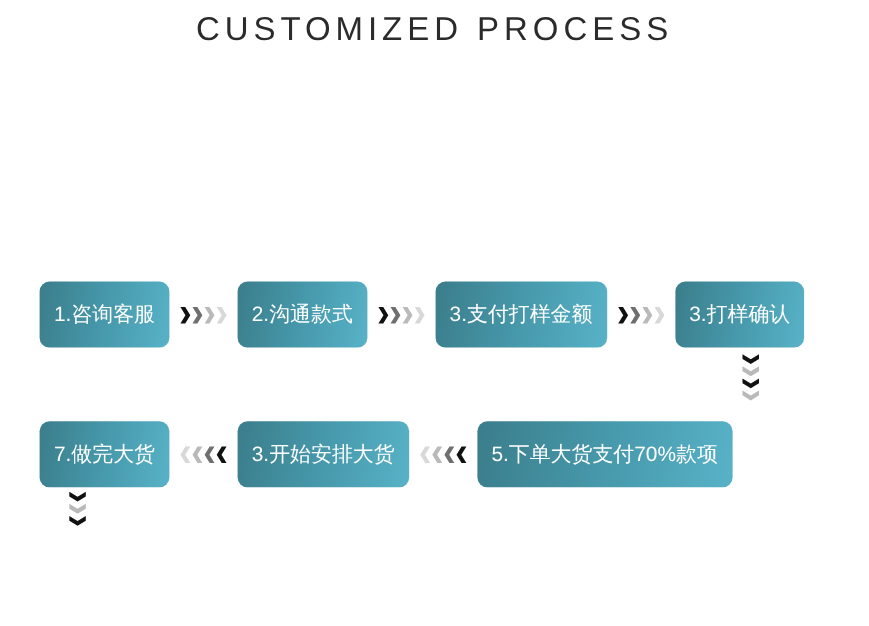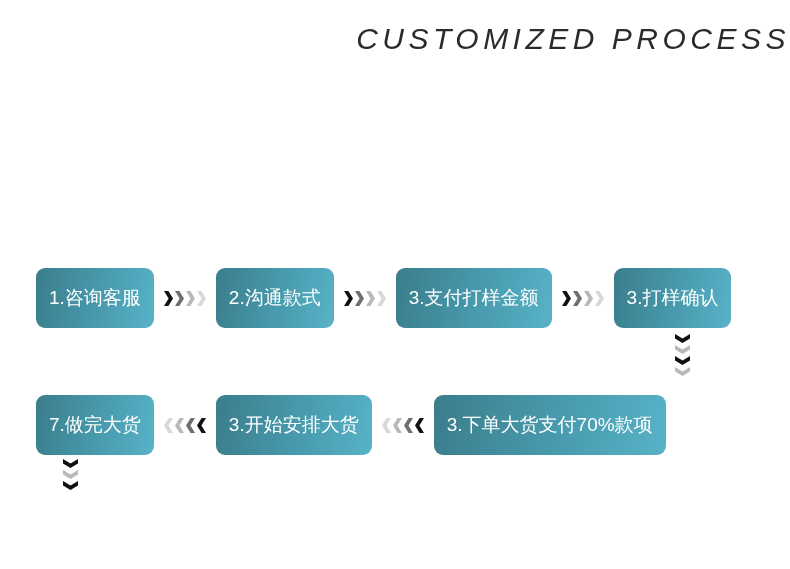--- a/index.html
+++ b/index.html
@@ -10,23 +10,22 @@
     width: 790px;
     height: 569px;
     background: #ffffff;
     font-family: "Liberation Sans", "DejaVu Sans", sans-serif;
     overflow: hidden;
     position: relative;
   }
 
   
   .header {
-    text-align: right;
-    padding-top: 24px;
-    font-style: italic;
+    text-align: center;
+    padding-top: 12px;
   }
   .title-en {
     font-size: 30px;
     letter-spacing: 4.5px;
     color: #2b2b2b;
     font-weight: 400;
     line-height: 1;
   }
   .title-cn {
     font-size: 60px;
@@ -210,21 +209,21 @@
     <svg width="11" height="17" viewBox="0 0 11 17">
       <polygon points="10,1 5.6,1 1,8.5 5.6,16 10,16 5.4,8.5" fill="#6f6f6f"></polygon>
     </svg>
         </span>
         <span class="chev">
     <svg width="11" height="17" viewBox="0 0 11 17">
       <polygon points="10,1 5.6,1 1,8.5 5.6,16 10,16 5.4,8.5" fill="#111111"></polygon>
     </svg>
         </span>
       </div>
-    <div class="step">3.下单大货支付70%款项</div>
+    <div class="step">5.下单大货支付70%款项</div>
   </div>
 
   <div class="chev-v v-right">
       <span class="chev">
     <svg width="17" height="11" viewBox="0 0 17 11">
       <polygon points="1,1 1,5.4 8.5,10 16,5.4 16,1 8.5,5.6" fill="#111111"></polygon>
     </svg>
       </span>
       <span class="chev">
     <svg width="17" height="11" viewBox="0 0 17 11">

